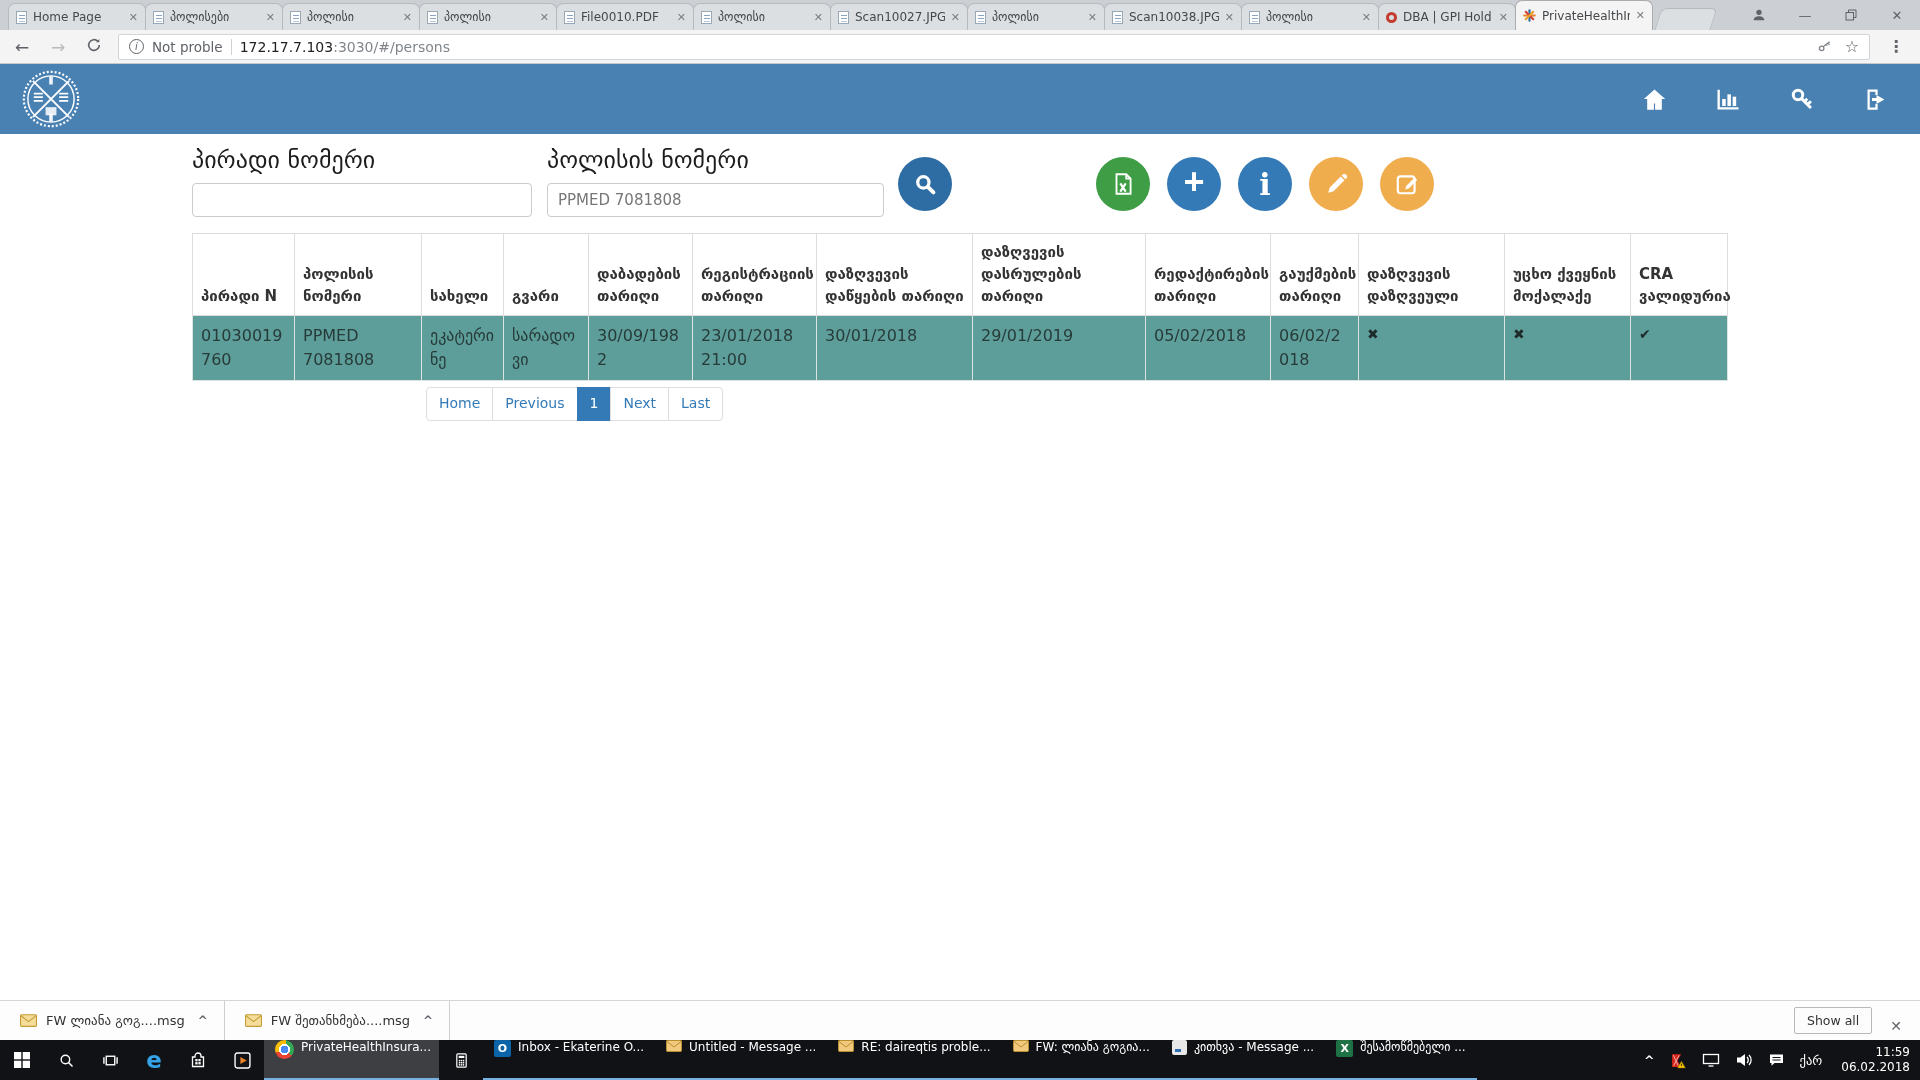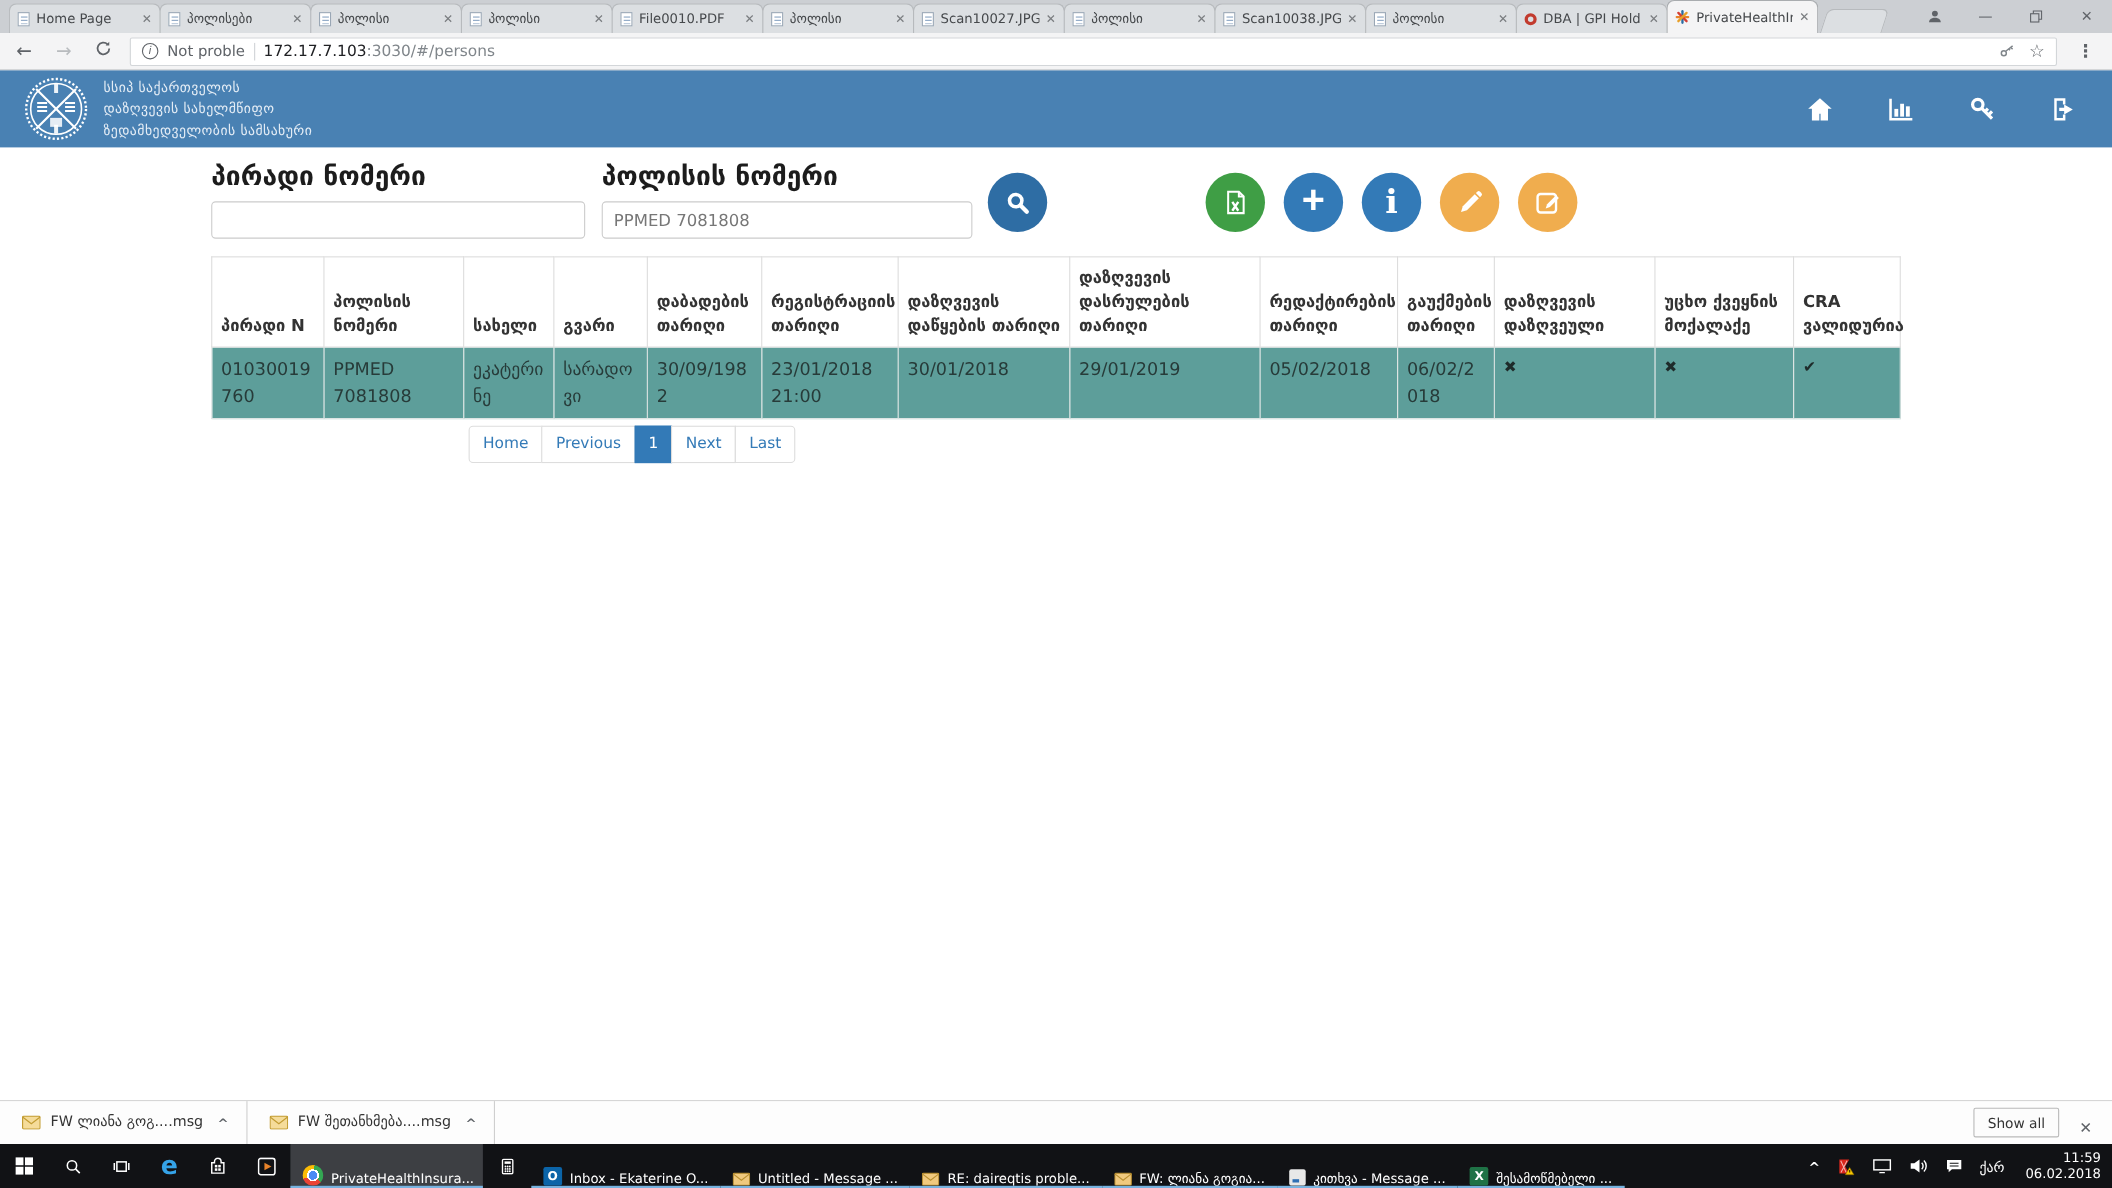--- a/index.html
+++ b/index.html
@@ -44,21 +44,21 @@
 
   
   .appheader { position:absolute; top:64px; left:0; width:1920px; height:70px; background:#4981b3;
                display:flex; align-items:center; padding:0 30px 0 22px; }
   .emblem { width:58px; height:58px; flex:0 0 auto; }
   .org { margin-left:14px; color:#e3ecf5; font-size:12.5px; line-height:1.55; letter-spacing:.4px; }
   .appnav { margin-left:auto; display:flex; align-items:center; gap:46px; }
   .appnav .nv { width:28px; height:28px; display:flex; align-items:center; justify-content:center; }
 
   
-  .flabel { position:absolute; font-size:24px; font-weight:bold; color:#1c1c1c; }
+  .flabel { position:absolute; font-size:24px; font-weight:normal; color:#1c1c1c; }
   #lbl-personal { left:192px; top:146px; }
   #lbl-policy  { left:547px; top:146px; }
   .finput { position:absolute; top:183px; height:34px; border:1px solid #ccc; border-radius:4px;
             padding:0 10px; font-size:15px; font-family:"DejaVu Sans",sans-serif; color:#777; }
   #inp-personal { left:192px; width:340px; }
   #inp-policy   { left:547px; width:337px; }
   .circle-btn { position:absolute; top:157px; width:54px; height:54px; border-radius:50%; border:none;
                 display:flex; align-items:center; justify-content:center; color:#fff; }
   #btn-search { left:898px; background:#2e6da4; }
   #btn-excel  { left:1096px; background:#3f9e45; }
@@ -92,21 +92,21 @@
   .dl-chev { color:#5f6368; font-weight:bold; font-size:12px; margin-left:4px; }
   .dl-right { margin-left:auto; display:flex; align-items:flex-end; gap:18px; padding-right:18px; }
   .show-all { border:1px solid #b9b9b9; background:#fcfcfc; padding:5px 12px; font-size:12.5px; color:#333;
               border-radius:2px; font-family:"DejaVu Sans",sans-serif; }
   .dl-close { color:#5f6368; font-size:14px; }
 
   
   .taskbar { position:absolute; top:1040px; left:0; width:1920px; height:40px; background:#111215;
              display:flex; align-items:stretch; color:#fff; }
   .tb-btn { width:44px; display:flex; align-items:center; justify-content:center; flex:0 0 auto; }
-  .tb-win { display:flex; align-items:flex-end; gap:7px; padding:0 11px; font-size:12px; white-space:nowrap;
+  .tb-win { display:flex; align-items:flex-start; gap:7px; padding:0 11px; font-size:12px; white-space:nowrap;
             overflow:hidden; border-bottom:2px solid #76b2df; max-width:175px; }
   .tb-win.chrome-active { background:#3d3f43; max-width:175px; }
   .tb-edge { color:#35a3e8; font-size:23px; font-weight:bold; line-height:1; }
   .logo-sq { width:17px; height:17px; border-radius:2px; color:#fff; font-size:11px; font-weight:bold;
              display:flex; align-items:center; justify-content:center; flex:0 0 auto; }
   .outlook-sq { background:#0b64a8; }
   .excel-sq { background:#1f7246; }
   .chrome-ball { width:19px; height:19px; border-radius:50%; flex:0 0 auto;
       background: radial-gradient(circle, #4a8af4 0 4px, #fff 4px 5.5px, rgba(0,0,0,0) 5.5px),
                   conic-gradient(from 130deg, #ea4335 0 33.3%, #fbbc05 0 66.6%, #34a853 0 100%); }
@@ -232,25 +232,20 @@
 
 <div class="appheader">
   <svg class="emblem" viewBox="0 0 64 64">
     <circle cx="32" cy="32" r="30" fill="none" stroke="#fff" stroke-width="2.4" stroke-dasharray="2.2 2.2"></circle>
     <circle cx="32" cy="32" r="25.5" fill="none" stroke="#fff" stroke-width="1.6"></circle>
     <path d="M12 12L52 52M52 12L12 52" stroke="#fff" stroke-width="2.2"></path>
     <path d="M30 7h4v9h-4zM30 48h4v9h-4z" fill="#fff" opacity=".9"></path>
     <path d="M13 26h10M13 30h10M13 34h10M41 26h10M41 30h10M41 34h10" stroke="#fff" stroke-width="2"></path>
     <rect x="26" y="41" width="12" height="9" fill="#fff" opacity=".85"></rect>
   </svg>
-  <div class="org">
-    <div>სსიპ საქართველოს</div>
-    <div>დაზღვევის სახელმწიფო</div>
-    <div>ზედამხედველობის სამსახური</div>
-  </div>
   <div class="appnav">
     <span class="nv">
         <svg width="27" height="27" viewBox="0 0 24 24" fill="#fff">
           <path d="M12 3 2.5 11.5h3V21h6v-5.5h1v5.5h6v-9.5h3z"></path>
         </svg>
       </span>
     <span class="nv">
         <svg width="28" height="28" viewBox="0 0 24 24" fill="#fff">
           <path d="M3 4v17h18v-2H5V4z"></path>
           <rect x="7" y="12" width="3" height="6"></rect>

